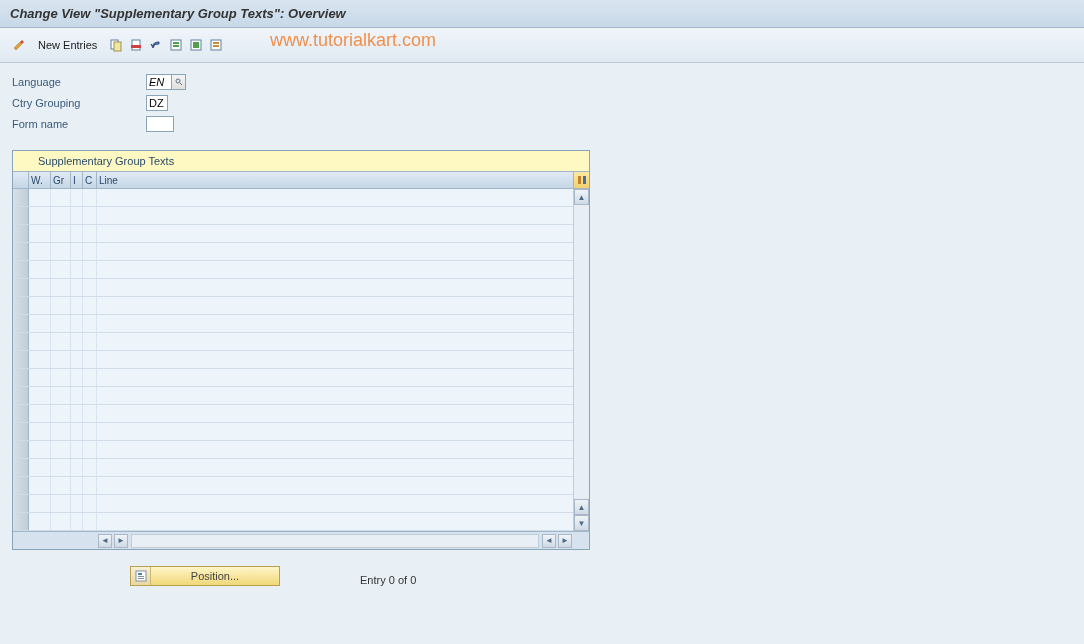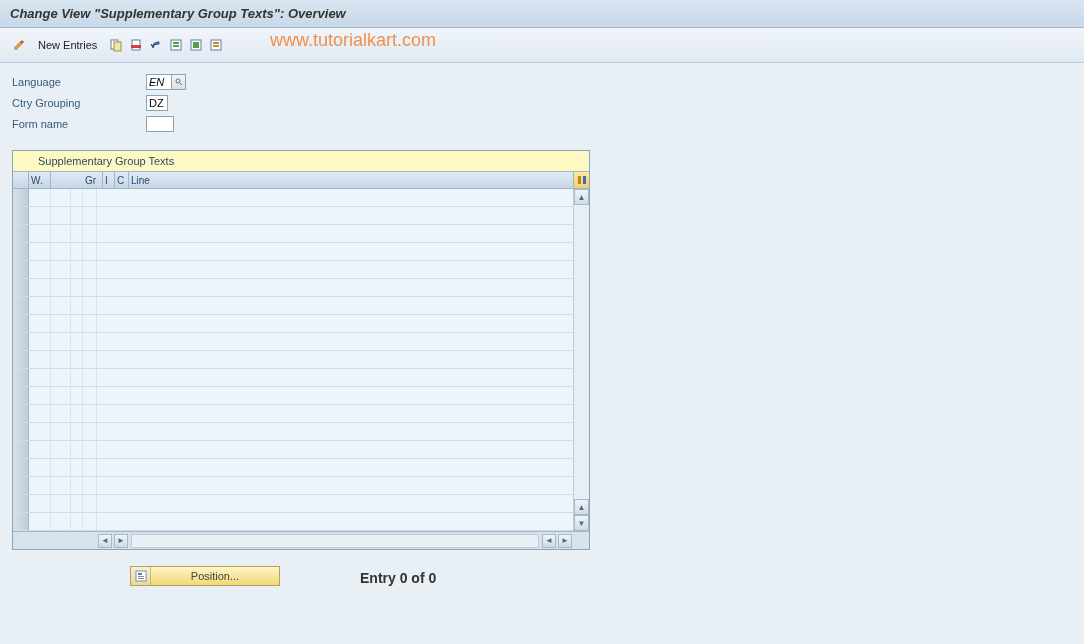--- a/index.html
+++ b/index.html
@@ -118,21 +118,21 @@
       padding: 0 2px;
       font-size: 10px;
       color: #2a4a6a;
       height: 100%;
       display: flex;
       align-items: center;
       overflow: hidden;
     }
     .th-sel { width: 16px; }
     .th-w { width: 22px; }
-    .th-gr { width: 20px; margin-left: 32px; }
+    .th-gr { width: 20px; }
     .th-i { width: 12px; }
     .th-c { width: 14px; }
     .th-line { flex: 1; border-right: none; }
     .th-config {
       width: 16px;
       position: absolute;
       right: 0;
       top: 0;
       height: 100%;
       border-left: 1px solid #a0b5c8;
@@ -247,23 +247,22 @@
       align-items: center;
       justify-content: center;
     }
     .position-label {
       flex: 1;
       text-align: center;
       font-size: 11px;
       color: #444;
     }
     .entry-text {
-      font-size: 14px;
+      font-size: 11px;
       color: #333;
-      font-weight: bold;
     }
     svg { display: block; }
   </style>
 </head>
 <body>
 
 <div class="title-bar">
   <span>Change View "Supplementary Group Texts": Overview</span>
 </div>
 

